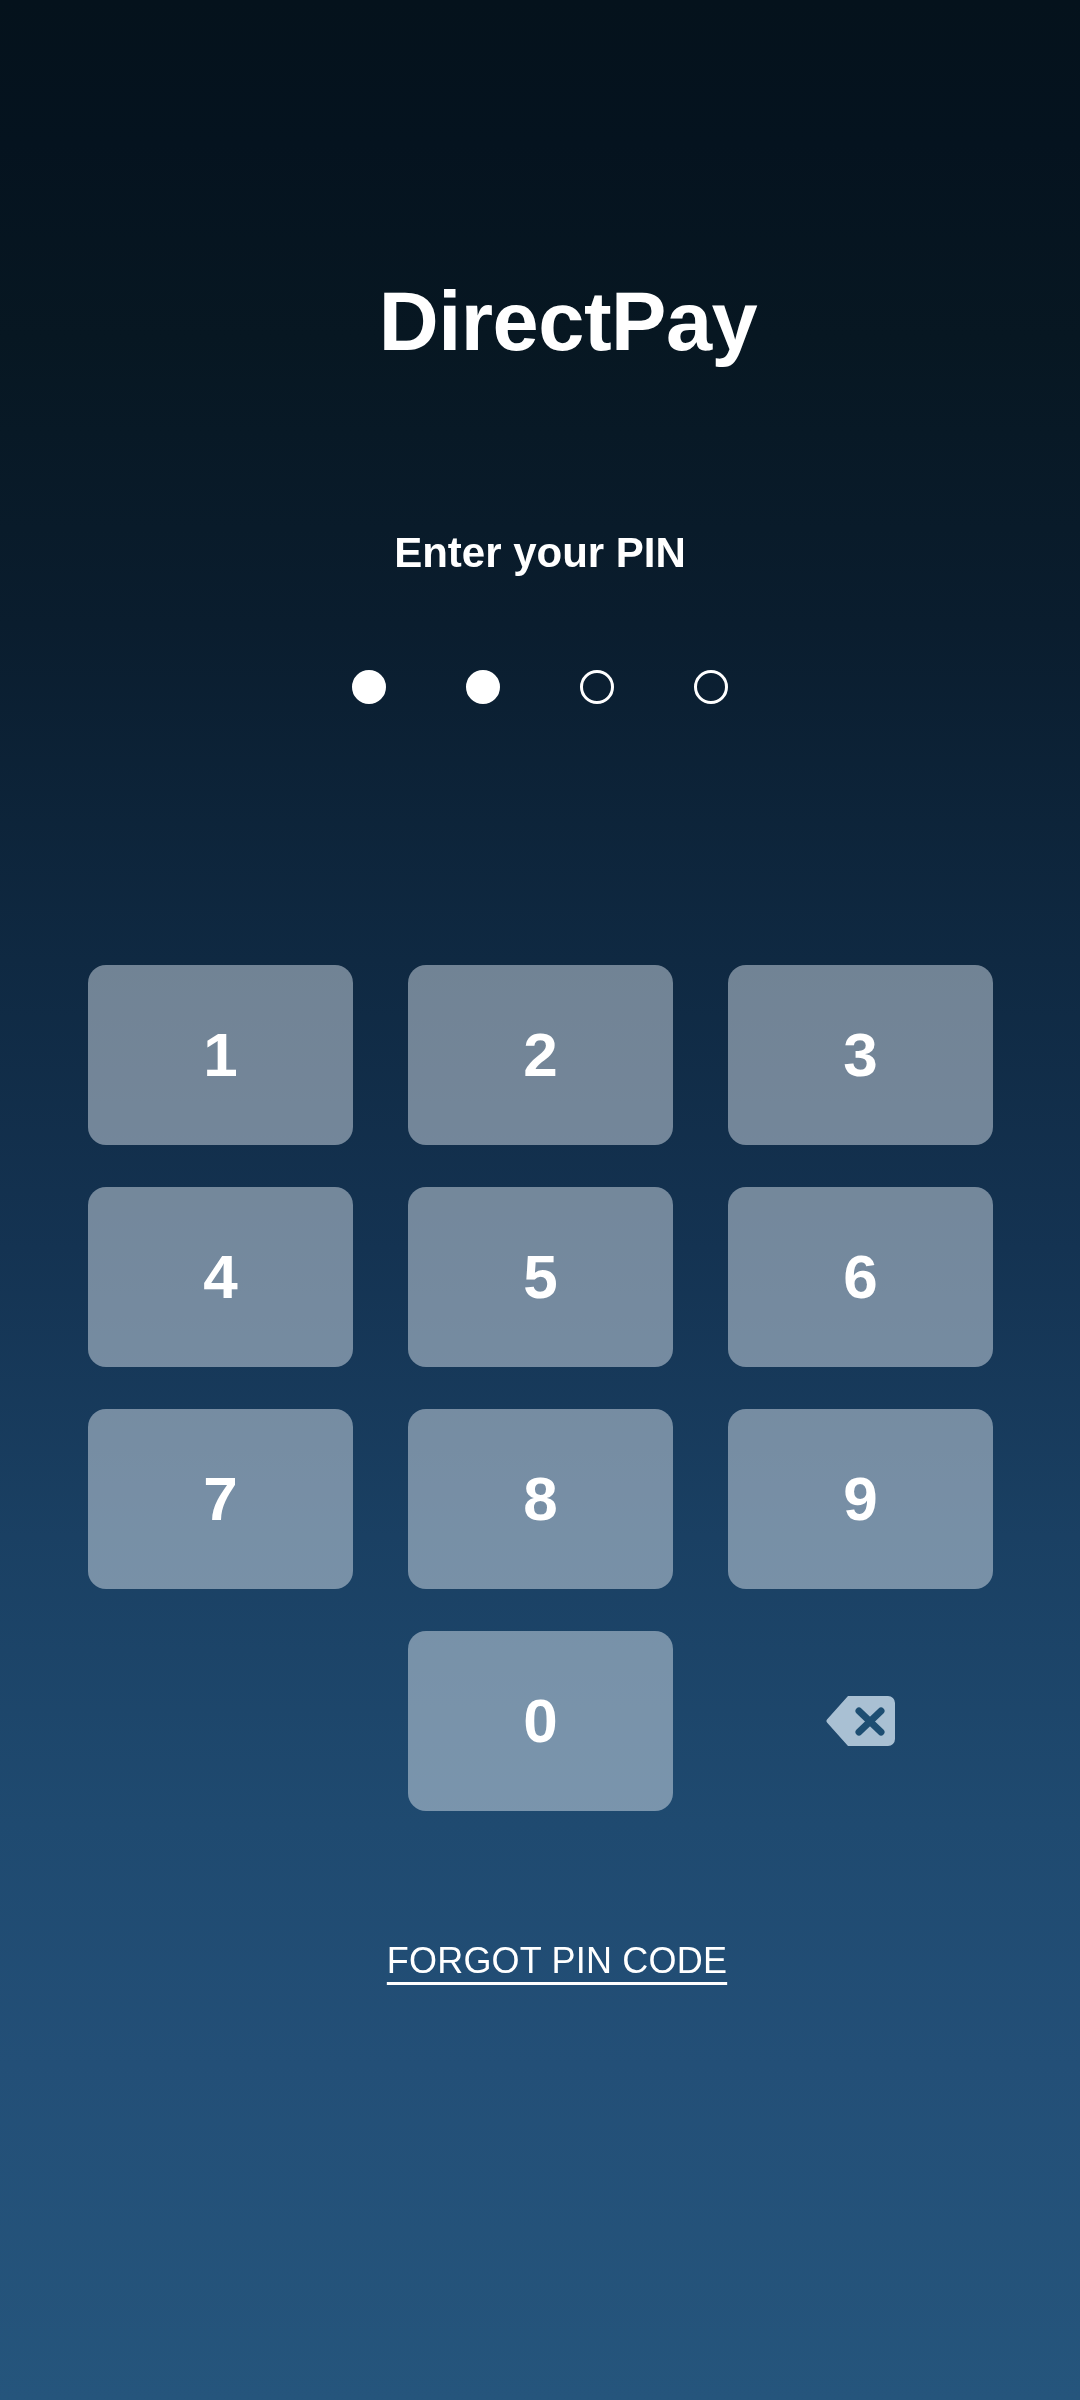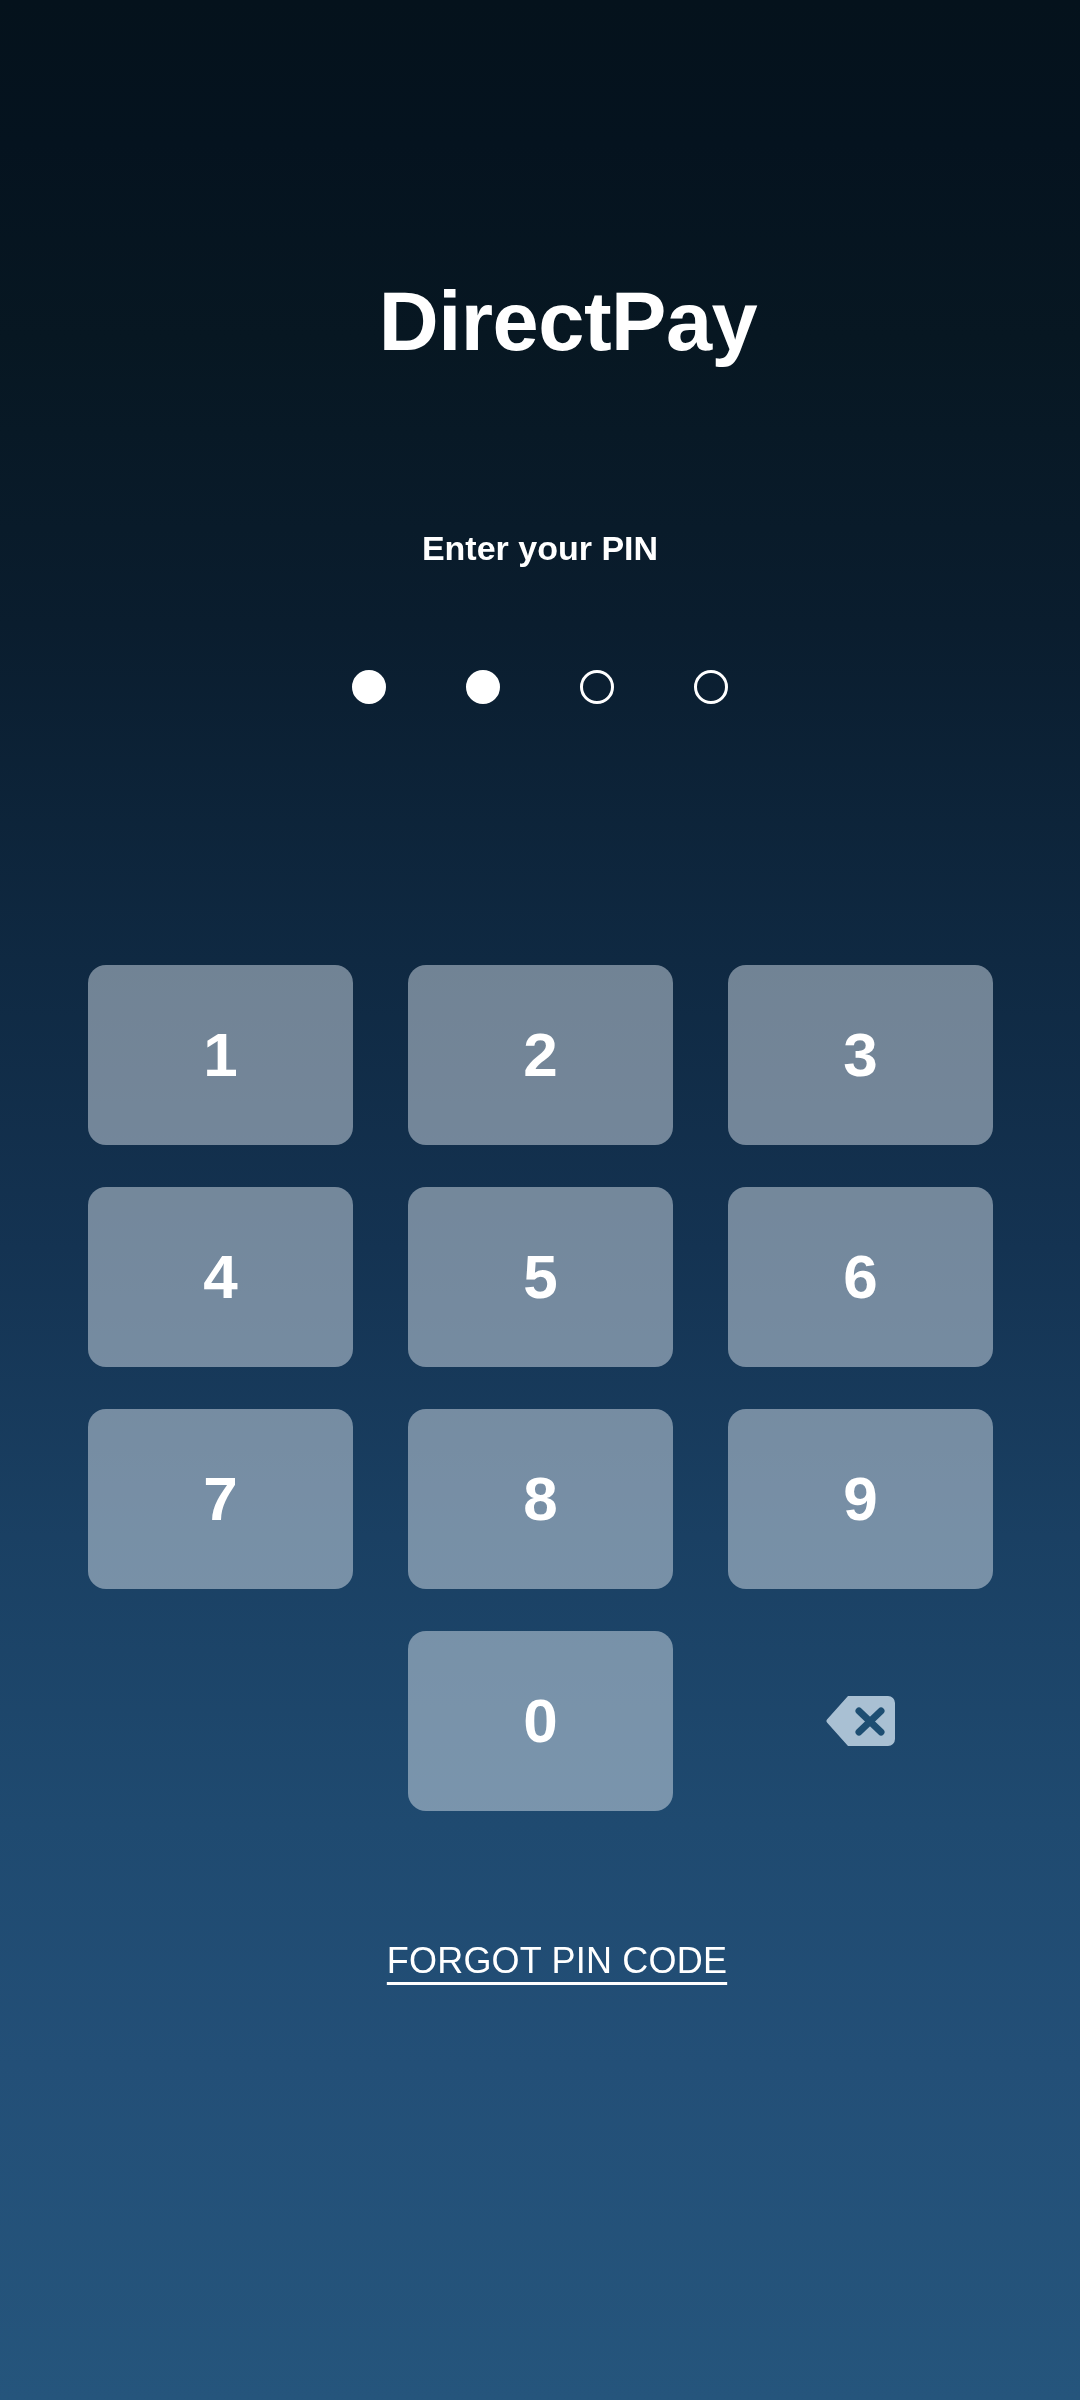--- a/index.html
+++ b/index.html
@@ -50,21 +50,21 @@
     padding-left: 24px;
   }
 
   
   .pin-prompt {
     position: absolute;
     top: 528px;
     left: 0;
     width: 1080px;
     text-align: center;
-    font-size: 34px;
+    font-size: 42px;
     font-weight: 600;
     color: #ffffff;
     line-height: 1.2;
   }
 
   
   .pin-dots {
     position: absolute;
     top: 670px;
     left: 0;

